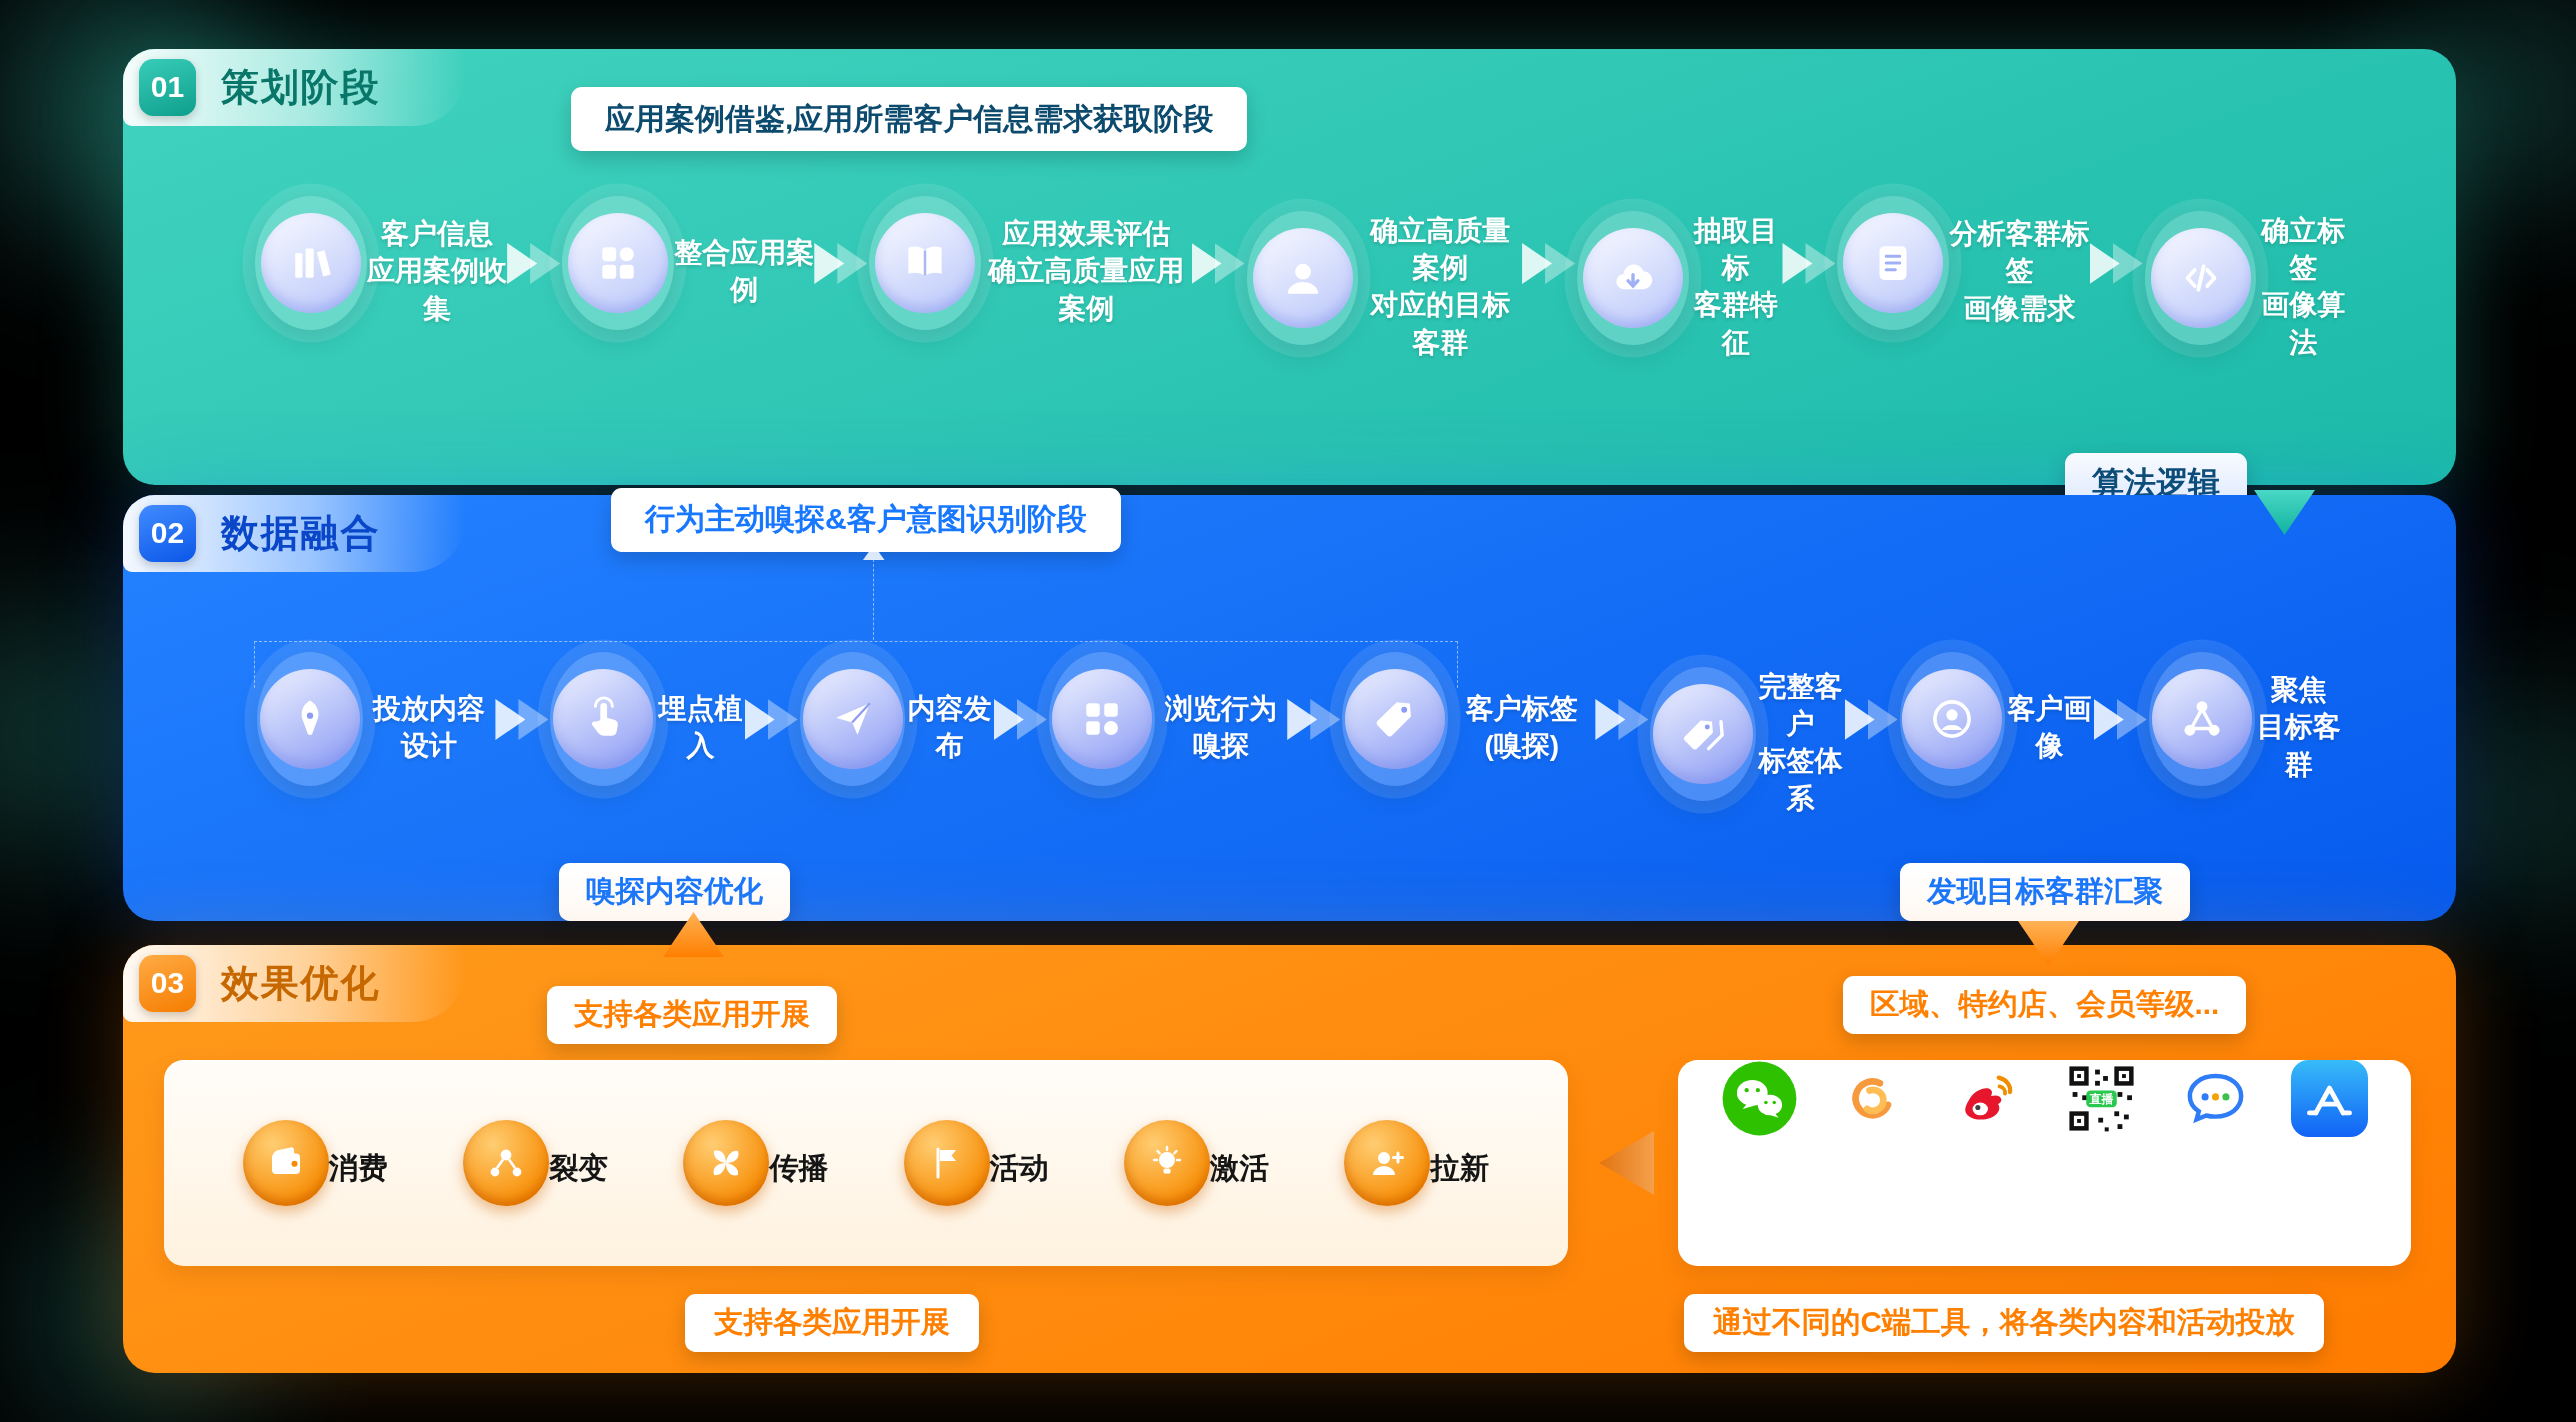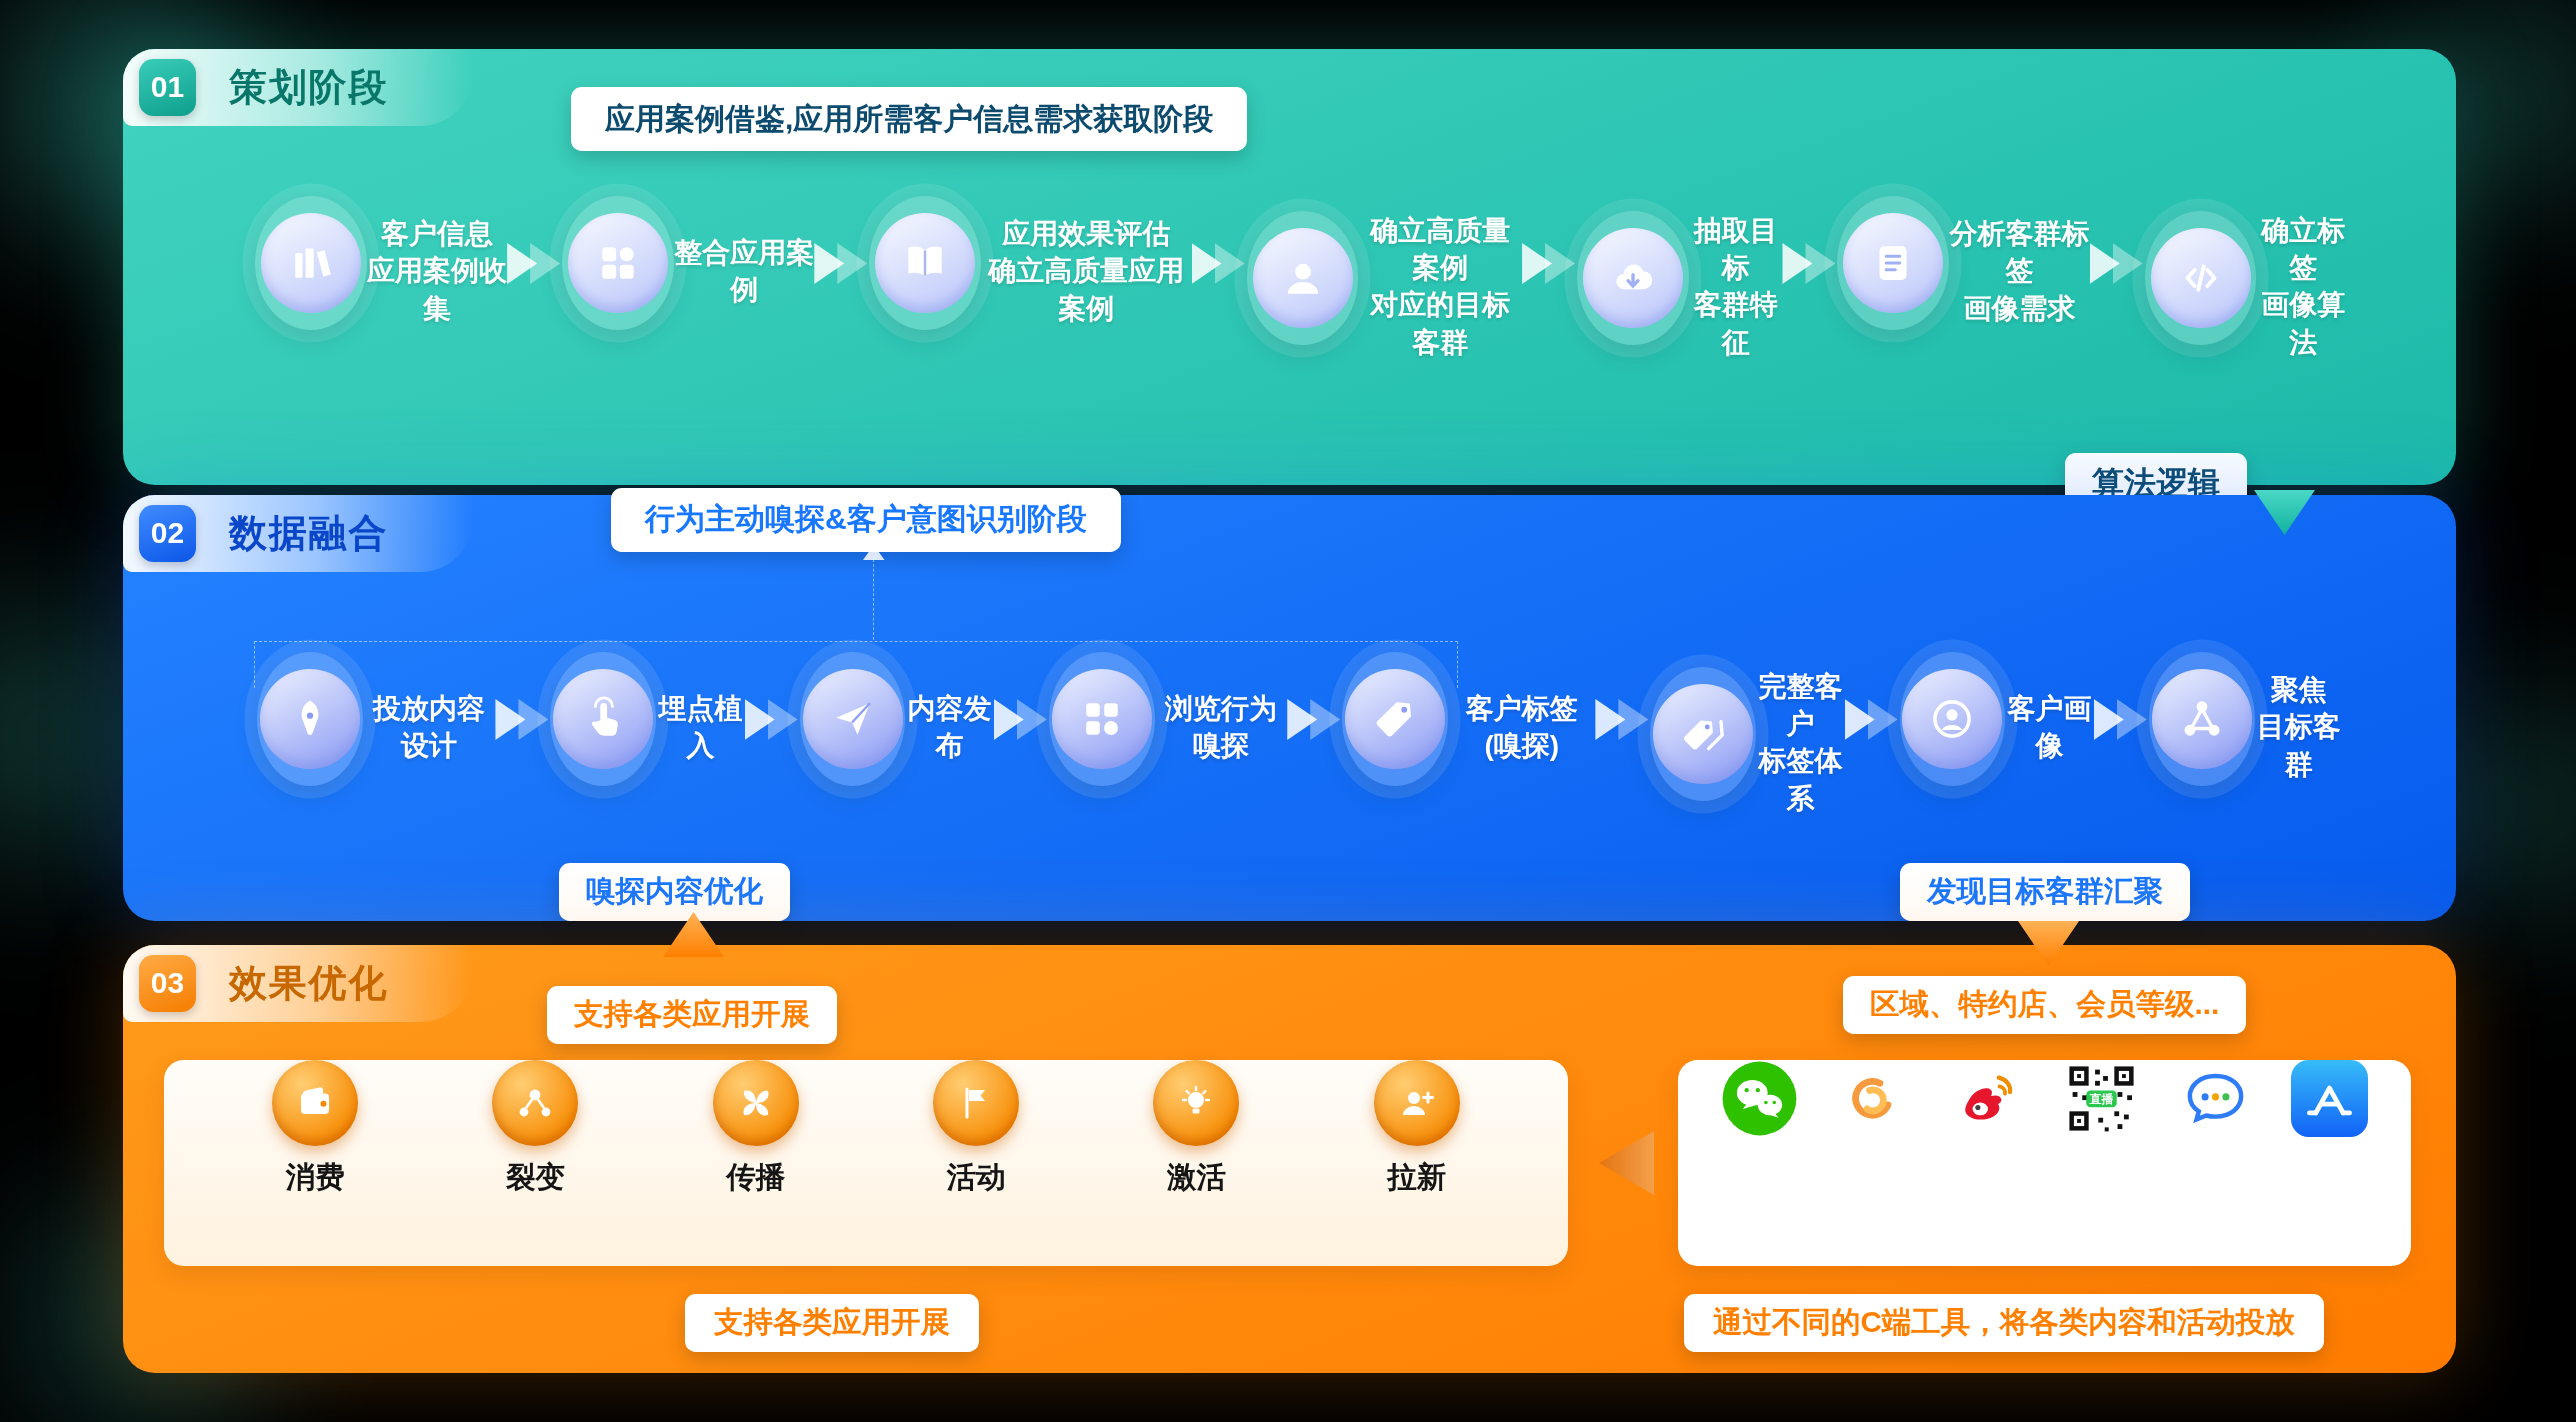--- a/index.html
+++ b/index.html
@@ -7,21 +7,21 @@
   .canvas{position:relative;width:2576px;height:1422px;background:#000;overflow:hidden}
   .glow{position:absolute;border-radius:50%;filter:blur(63px);pointer-events:none}
 
   
   .band{position:absolute;left:123px;width:2333px;border-radius:32px}
   #band1{top:49px;height:436px;background:linear-gradient(160deg,#41d3bf 0%,#1cbaa9 100%);box-shadow:0 0 81px rgba(47,205,184,.28)}
   #band2{top:495px;height:426px;background:linear-gradient(160deg,#2482ff 0%,#065bee 100%);box-shadow:0 0 81px rgba(30,110,255,.25)}
   #band3{top:945px;height:428px;background:linear-gradient(160deg,#ff9a1b 0%,#ff7c00 100%);box-shadow:0 0 81px rgba(255,140,20,.25)}
 
   
-  .chip{position:absolute;left:0;top:0;display:flex;align-items:center;gap:33px;padding:9.8px 86px 9.8px 16px;
+  .chip{position:absolute;left:0;top:0;display:flex;align-items:center;gap:25px;padding:9.8px 86px 9.8px 16px;
         border-radius:32px 9px 54px 9px;
         background:linear-gradient(90deg,rgba(255,255,255,.95) 0%,rgba(255,255,255,.55) 55%,rgba(255,255,255,0) 100%)}
   .num{min-width:57px;height:57px;border-radius:14.3px;display:grid;place-items:center;color:#fff;font-size:30px;font-weight:800;box-shadow:0 3.6px 9px rgba(0,0,0,.18)}
   .num--teal{background:linear-gradient(160deg,#38cdb9,#0e9e8c)}
   .num--blue{background:linear-gradient(160deg,#418cff,#0b57e8)}
   .num--orange{background:linear-gradient(160deg,#ffab45,#f57d00)}
   .chip-title{font-size:38px;font-weight:800;letter-spacing:1.8px}
   .t-teal{color:#087668}.t-blue{color:#0a46c8}.t-orange{color:#c66700}
 
   
@@ -56,21 +56,21 @@
   
   .flow{position:absolute;width:61px;height:45px}
   .a-teal-down{left:2254px;top:490px;background:linear-gradient(180deg,#49d8c5,#12b2a0);clip-path:polygon(0 0,100% 0,50% 100%)}
   .a-orange-up{left:663px;top:912px;background:linear-gradient(180deg,#ffb256,#ff7f00);clip-path:polygon(50% 0,0 100%,100% 100%)}
   .a-orange-down{left:2018px;top:921px;background:linear-gradient(180deg,#ffb256,#ff7f00);clip-path:polygon(0 0,100% 0,50% 100%)}
 
   
   .card{position:absolute;border-radius:19.7px;display:flex;justify-content:space-around}
   .card--apps{left:41px;top:115px;width:1404px;height:206px;background:linear-gradient(180deg,#fffdf9,#fff2df);padding:0 41px;box-shadow:0 9px 21.5px rgba(150,70,0,.18)}
   .card--tools{left:1555px;top:115px;width:733px;height:206px;background:#fff;padding:0 25px;box-shadow:0 9px 21.5px rgba(150,70,0,.18)}
-  .app{display:flex;flex-direction:column;align-items:center}
+  .app{display:flex;flex-direction:row;align-items:center}
   .app-disc{width:86px;height:86px;border-radius:50%;display:grid;place-items:center;
             background:radial-gradient(circle at 35% 28%,#ffcd72,#f78a00 78%);
             box-shadow:0 6.3px 13.4px rgba(205,100,0,.4),inset 0 -5.4px 9.8px rgba(185,80,0,.45)}
   .app-disc svg{width:48px;height:48px}
   .app-label{margin-top:11.6px;font-size:29.5px;font-weight:700;color:#151515}
   .tool{width:77px;height:77px;display:grid;place-items:center}
   .tool svg{width:77px;height:77px}
   .card-arrow{position:absolute;left:1476px;top:186px;width:55px;height:64px;background:linear-gradient(270deg,#f5a04c,#e27410);clip-path:polygon(100% 0,0 50%,100% 100%)}
   svg text{font-family:"Liberation Sans",sans-serif;font-weight:bold}
 </style>

